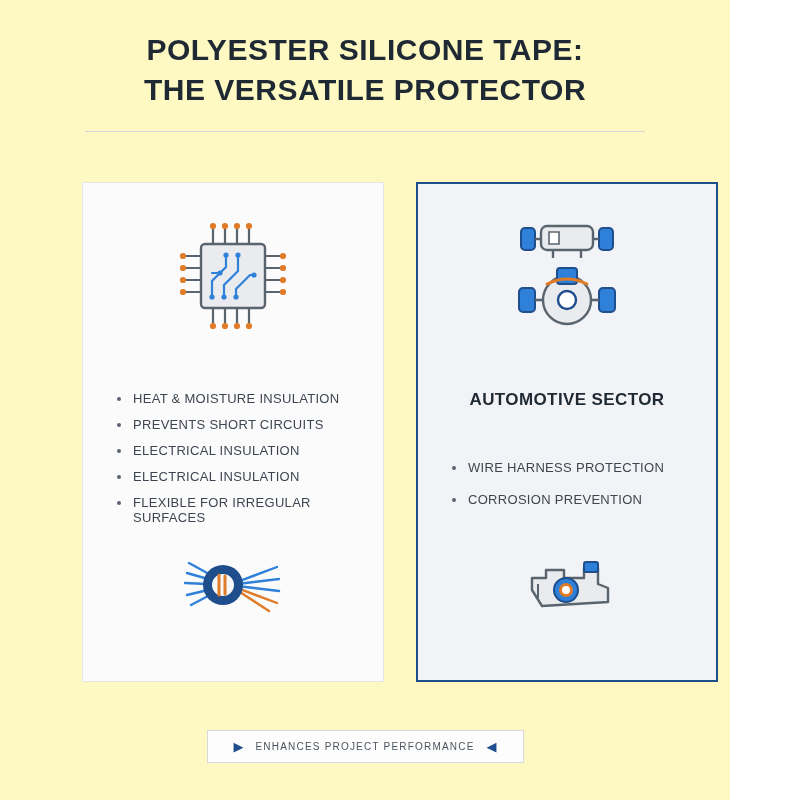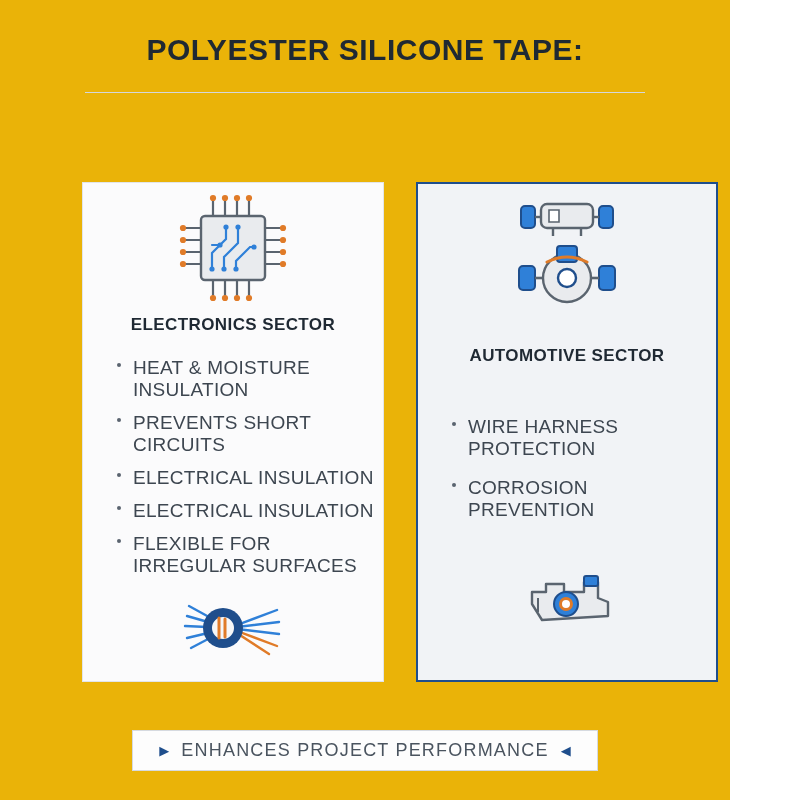--- a/index.html
+++ b/index.html
@@ -11,21 +11,21 @@
     height: 800px;
     background: #ffffff;
     font-family: "Liberation Sans", sans-serif;
     overflow: hidden;
   }
   .page {
     position: relative;
     width: 730px;
     height: 800px;
     box-sizing: border-box;
-    background: #eab308;
+    background: #fef9c3;
   }
 
   
   .title-block {
     padding-top: 30px;
     text-align: center;
   }
   .title-line {
     font-size: 30px;
     font-weight: bold;
@@ -83,21 +83,21 @@
   }
   .bullets {
     margin: 22px 0 0 0;
     padding: 0 0 0 34px;
     width: 100%;
     box-sizing: border-box;
     list-style: none;
   }
   .bullets li {
     position: relative;
-    font-size: 19px;
+    font-size: 13px;
     color: #3d4650;
     letter-spacing: 0.3px;
     padding-left: 16px;
     text-transform: uppercase;
   }
   .bullets.tight li { margin-bottom: 11px; }
   .bullets.loose li { margin-bottom: 17px; margin-top: 8px; }
   .bullets li::before {
     content: "";
     position: absolute;
@@ -128,38 +128,39 @@
   }
   .footer-box {
     border: 1px solid #d6dae0;
     background: #fdfdfd;
     padding: 9px 26px;
     display: flex;
     align-items: center;
     gap: 12px;
   }
   .footer-text {
-    font-size: 18px;
+    font-size: 10px;
     letter-spacing: 1.2px;
     color: #4a545f;
     text-transform: uppercase;
   }
   .arrow {
     color: #1f4e8c;
     font-size: 13px;
     line-height: 1;
   }
 </style>
 </head>
 <body>
 
 <div class="page">
 
   <div class="title-block">
     <div class="title-line">Polyester Silicone Tape:</div>
+    <div class="title-line">The Versatile Protector</div>
     <div class="title-rule"></div>
   </div>
 
   <div class="panels">
 
     <div class="panel">
       <div class="panel-art">
         <svg width="130" height="130" viewBox="0 0 130 130" aria-hidden="true">
           <rect x="33" y="33" width="64" height="64" rx="4" fill="#e9ebee" stroke="#5a646f" stroke-width="2.4"></rect>
           <g stroke="#5a646f" stroke-width="2.2" stroke-linecap="round">
@@ -208,21 +209,20 @@
             <circle cx="58" cy="44" r="2.6"></circle>
               <circle cx="70" cy="44" r="2.6"></circle>
             <circle cx="86" cy="64" r="2.6"></circle>
               <circle cx="52" cy="62" r="2.6"></circle>
             <circle cx="44" cy="86" r="2.6"></circle>
               <circle cx="56" cy="86" r="2.6"></circle>
             <circle cx="68" cy="86" r="2.6"></circle>
           </g>
         </svg>
       </div>
-      <div class="panel-heading">Electronics Sector</div>
       <ul class="bullets tight">
         <li>Heat &amp; Moisture Insulation</li>
         <li>Prevents Short Circuits</li>
         <li>Electrical Insulation</li>
         <li>Electrical Insulation</li>
         <li>Flexible For Irregular Surfaces</li>
       </ul>
       <div class="panel-art-bottom">
         <svg width="120" height="80" viewBox="0 0 120 80" aria-hidden="true">
           <g stroke="#2f80d8" stroke-width="2.4" fill="none" stroke-linecap="round">

